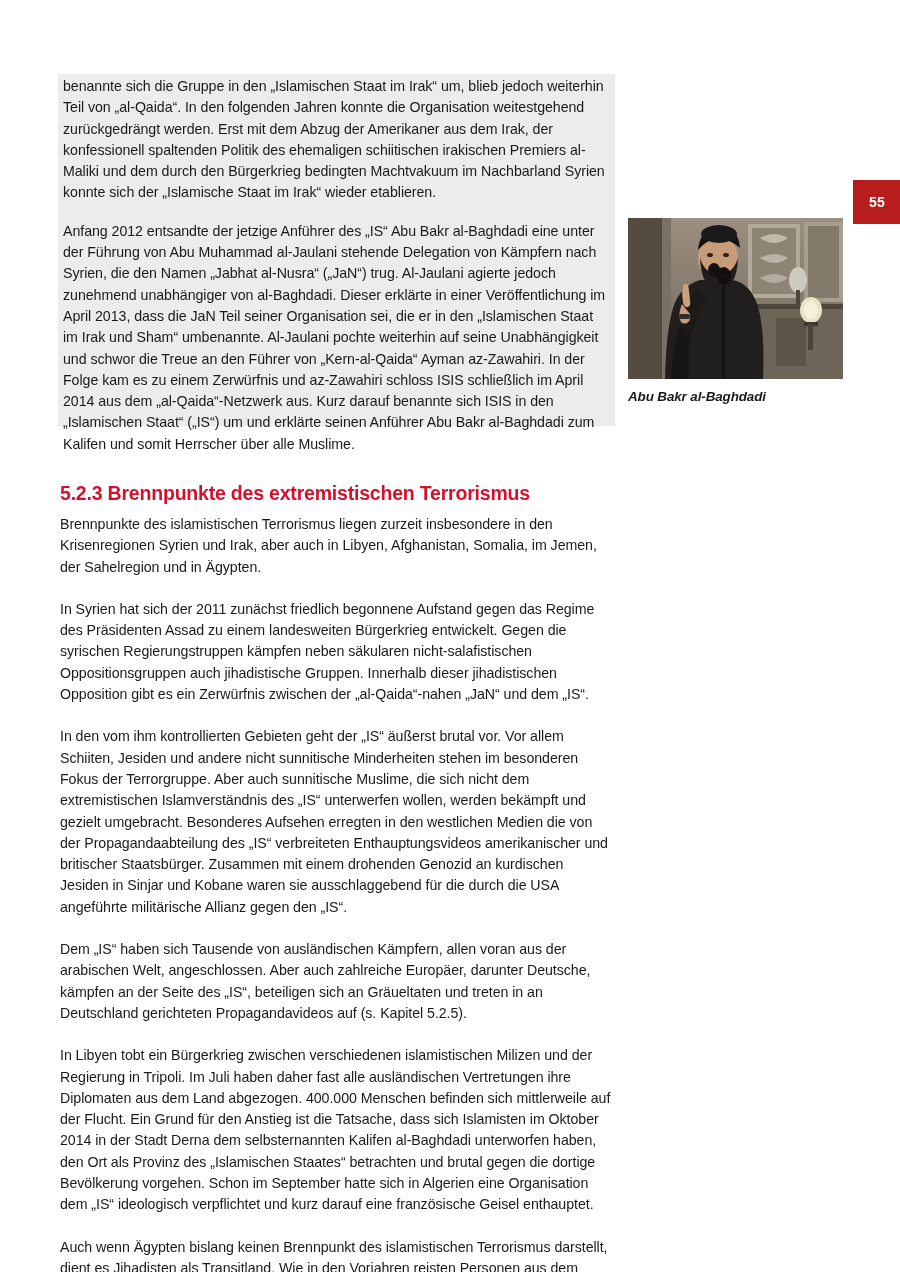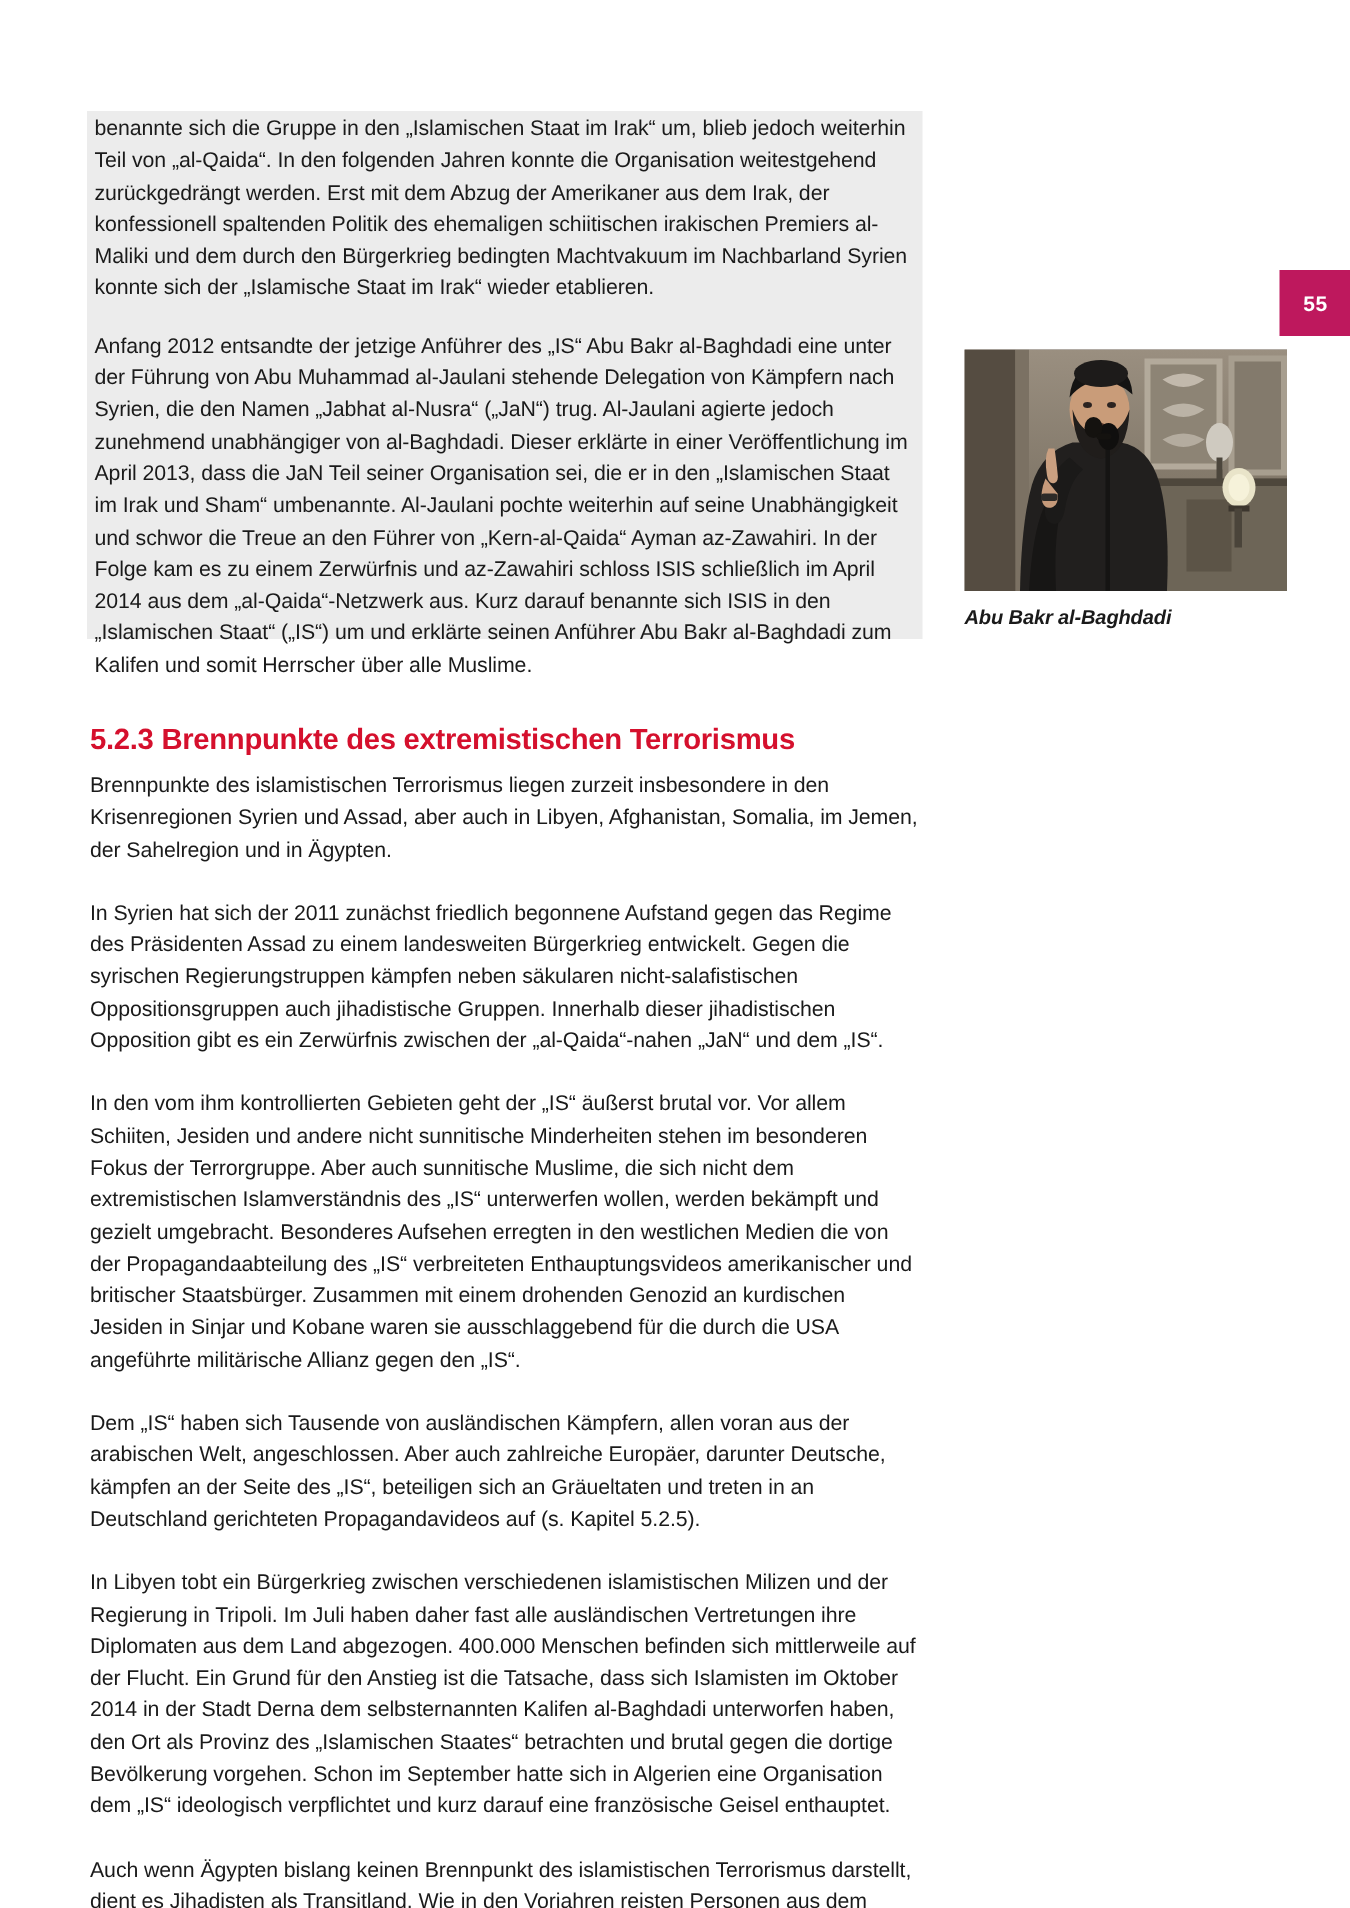--- a/index.html
+++ b/index.html
@@ -23,21 +23,21 @@
     background: #ffffff;
   }
 
   
   .page-number-badge {
     position: absolute;
     left: 853px;
     top: 180px;
     width: 48px;
     height: 44px;
-    background: #be185d;
+    background: #b91c1c;
     color: #ffffff;
     font-size: 14px;
     font-weight: bold;
     display: flex;
     align-items: center;
     justify-content: center;
     letter-spacing: 0.3px;
   }
 
   
@@ -123,21 +123,21 @@
 <div class="page">
 
   <div class="page-number-badge">55</div>
 
   <div class="highlight-block"></div>
   <div class="highlight-inner">
     <p>benannte sich die Gruppe in den „Islamischen Staat im Irak“ um, blieb jedoch weiterhin Teil von „al-Qaida“. In den folgenden Jahren konnte die Organisation weitestgehend zurückgedrängt werden. Erst mit dem Abzug der Amerikaner aus dem Irak, der konfessionell spaltenden Politik des ehemaligen schiitischen irakischen Premiers al-Maliki und dem durch den Bürgerkrieg bedingten Machtvakuum im Nachbarland Syrien konnte sich der „Islamische Staat im Irak“ wieder etablieren.</p>
     <p>Anfang 2012 entsandte der jetzige Anführer des „IS“ Abu Bakr al-Baghdadi eine unter der Führung von Abu Muhammad al-Jaulani stehende Delegation von Kämpfern nach Syrien, die den Namen „Jabhat al-Nusra“ („JaN“) trug. Al-Jaulani agierte jedoch zunehmend unabhängiger von al-Baghdadi. Dieser erklärte in einer Veröffentlichung im April 2013, dass die JaN Teil seiner Organisation sei, die er in den „Islamischen Staat im Irak und Sham“ umbenannte. Al-Jaulani pochte weiterhin auf seine Unabhängigkeit und schwor die Treue an den Führer von „Kern-al-Qaida“ Ayman az-Zawahiri. In der Folge kam es zu einem Zerwürfnis und az-Zawahiri schloss ISIS schließlich im April 2014 aus dem „al-Qaida“-Netzwerk aus. Kurz darauf benannte sich ISIS in den „Islamischen Staat“ („IS“) um und erklärte seinen Anführer Abu Bakr al-Baghdadi zum Kalifen und somit Herrscher über alle Muslime.</p>
   </div>
 
-  <figure class="figure" style="margin:15px;">
+  <figure class="figure" style="margin:0;">
     <div class="photo">
       <svg viewBox="0 0 215 161" preserveAspectRatio="none">
         <defs>
           <linearGradient id="wallg" x1="0" y1="0" x2="0" y2="1">
             <stop offset="0%" stop-color="#9a8f80"></stop>
             <stop offset="100%" stop-color="#6f6658"></stop>
           </linearGradient>
           <linearGradient id="robeg" x1="0" y1="0" x2="1" y2="1">
             <stop offset="0%" stop-color="#ララ"></stop>
           </linearGradient>
@@ -192,21 +192,21 @@
         <ellipse cx="86" cy="52" rx="6" ry="7" fill="#14120f"></ellipse>
         <rect x="88" y="56" width="10" height="4" rx="2" fill="#14120f"></rect>
       </svg>
     </div>
     <figcaption class="figcaption">Abu Bakr al-Baghdadi</figcaption>
   </figure>
 
   <h2 class="section-heading">5.2.3 Brennpunkte des extremistischen Terrorismus</h2>
 
   <div class="body-column">
-    <p>Brennpunkte des islamistischen Terrorismus liegen zurzeit insbesondere in den Krisenregionen Syrien und Assad, aber auch in Libyen, Afghanistan, Somalia, im Jemen, der Sahelregion und in Ägypten.</p>
+    <p>Brennpunkte des islamistischen Terrorismus liegen zurzeit insbesondere in den Krisenregionen Syrien und Irak, aber auch in Libyen, Afghanistan, Somalia, im Jemen, der Sahelregion und in Ägypten.</p>
     <p>In Syrien hat sich der 2011 zunächst friedlich begonnene Aufstand gegen das Regime des Präsidenten Assad zu einem landesweiten Bürgerkrieg entwickelt. Gegen die syrischen Regierungstruppen kämpfen neben säkularen nicht-salafistischen Oppositionsgruppen auch jihadistische Gruppen. Innerhalb dieser jihadistischen Opposition gibt es ein Zerwürfnis zwischen der „al-Qaida“-nahen „JaN“ und dem „IS“.</p>
     <p>In den vom ihm kontrollierten Gebieten geht der „IS“ äußerst brutal vor. Vor allem Schiiten, Jesiden und andere nicht sunnitische Minderheiten stehen im besonderen Fokus der Terrorgruppe. Aber auch sunnitische Muslime, die sich nicht dem extremistischen Islamverständnis des „IS“ unterwerfen wollen, werden bekämpft und gezielt umgebracht. Besonderes Aufsehen erregten in den westlichen Medien die von der Propagandaabteilung des „IS“ verbreiteten Enthauptungsvideos amerikanischer und britischer Staatsbürger. Zusammen mit einem drohenden Genozid an kurdischen Jesiden in Sinjar und Kobane waren sie ausschlaggebend für die durch die USA angeführte militärische Allianz gegen den „IS“.</p>
     <p>Dem „IS“ haben sich Tausende von ausländischen Kämpfern, allen voran aus der arabischen Welt, angeschlossen. Aber auch zahlreiche Europäer, darunter Deutsche, kämpfen an der Seite des „IS“, beteiligen sich an Gräueltaten und treten in an Deutschland gerichteten Propagandavideos auf (s. Kapitel 5.2.5).</p>
     <p>In Libyen tobt ein Bürgerkrieg zwischen verschiedenen islamistischen Milizen und der Regierung in Tripoli. Im Juli haben daher fast alle ausländischen Vertretungen ihre Diplomaten aus dem Land abgezogen. 400.000 Menschen befinden sich mittlerweile auf der Flucht. Ein Grund für den Anstieg ist die Tatsache, dass sich Islamisten im Oktober 2014 in der Stadt Derna dem selbsternannten Kalifen al-Baghdadi unterworfen haben, den Ort als Provinz des „Islamischen Staates“ betrachten und brutal gegen die dortige Bevölkerung vorgehen. Schon im September hatte sich in Algerien eine Organisation dem „IS“ ideologisch verpflichtet und kurz darauf eine französische Geisel enthauptet.</p>
     <p>Auch wenn Ägypten bislang keinen Brennpunkt des islamistischen Terrorismus darstellt, dient es Jihadisten als Transitland. Wie in den Vorjahren reisten Personen aus dem salafistisch-jihadistischen Spektrum aus Deutschland nach Ägypten, um von dort in eines der Krisengebiete zur Teilnahme am bewaffneten „Jihad“ oder in</p>
   </div>
 
 </div>
 
 </body></html>

